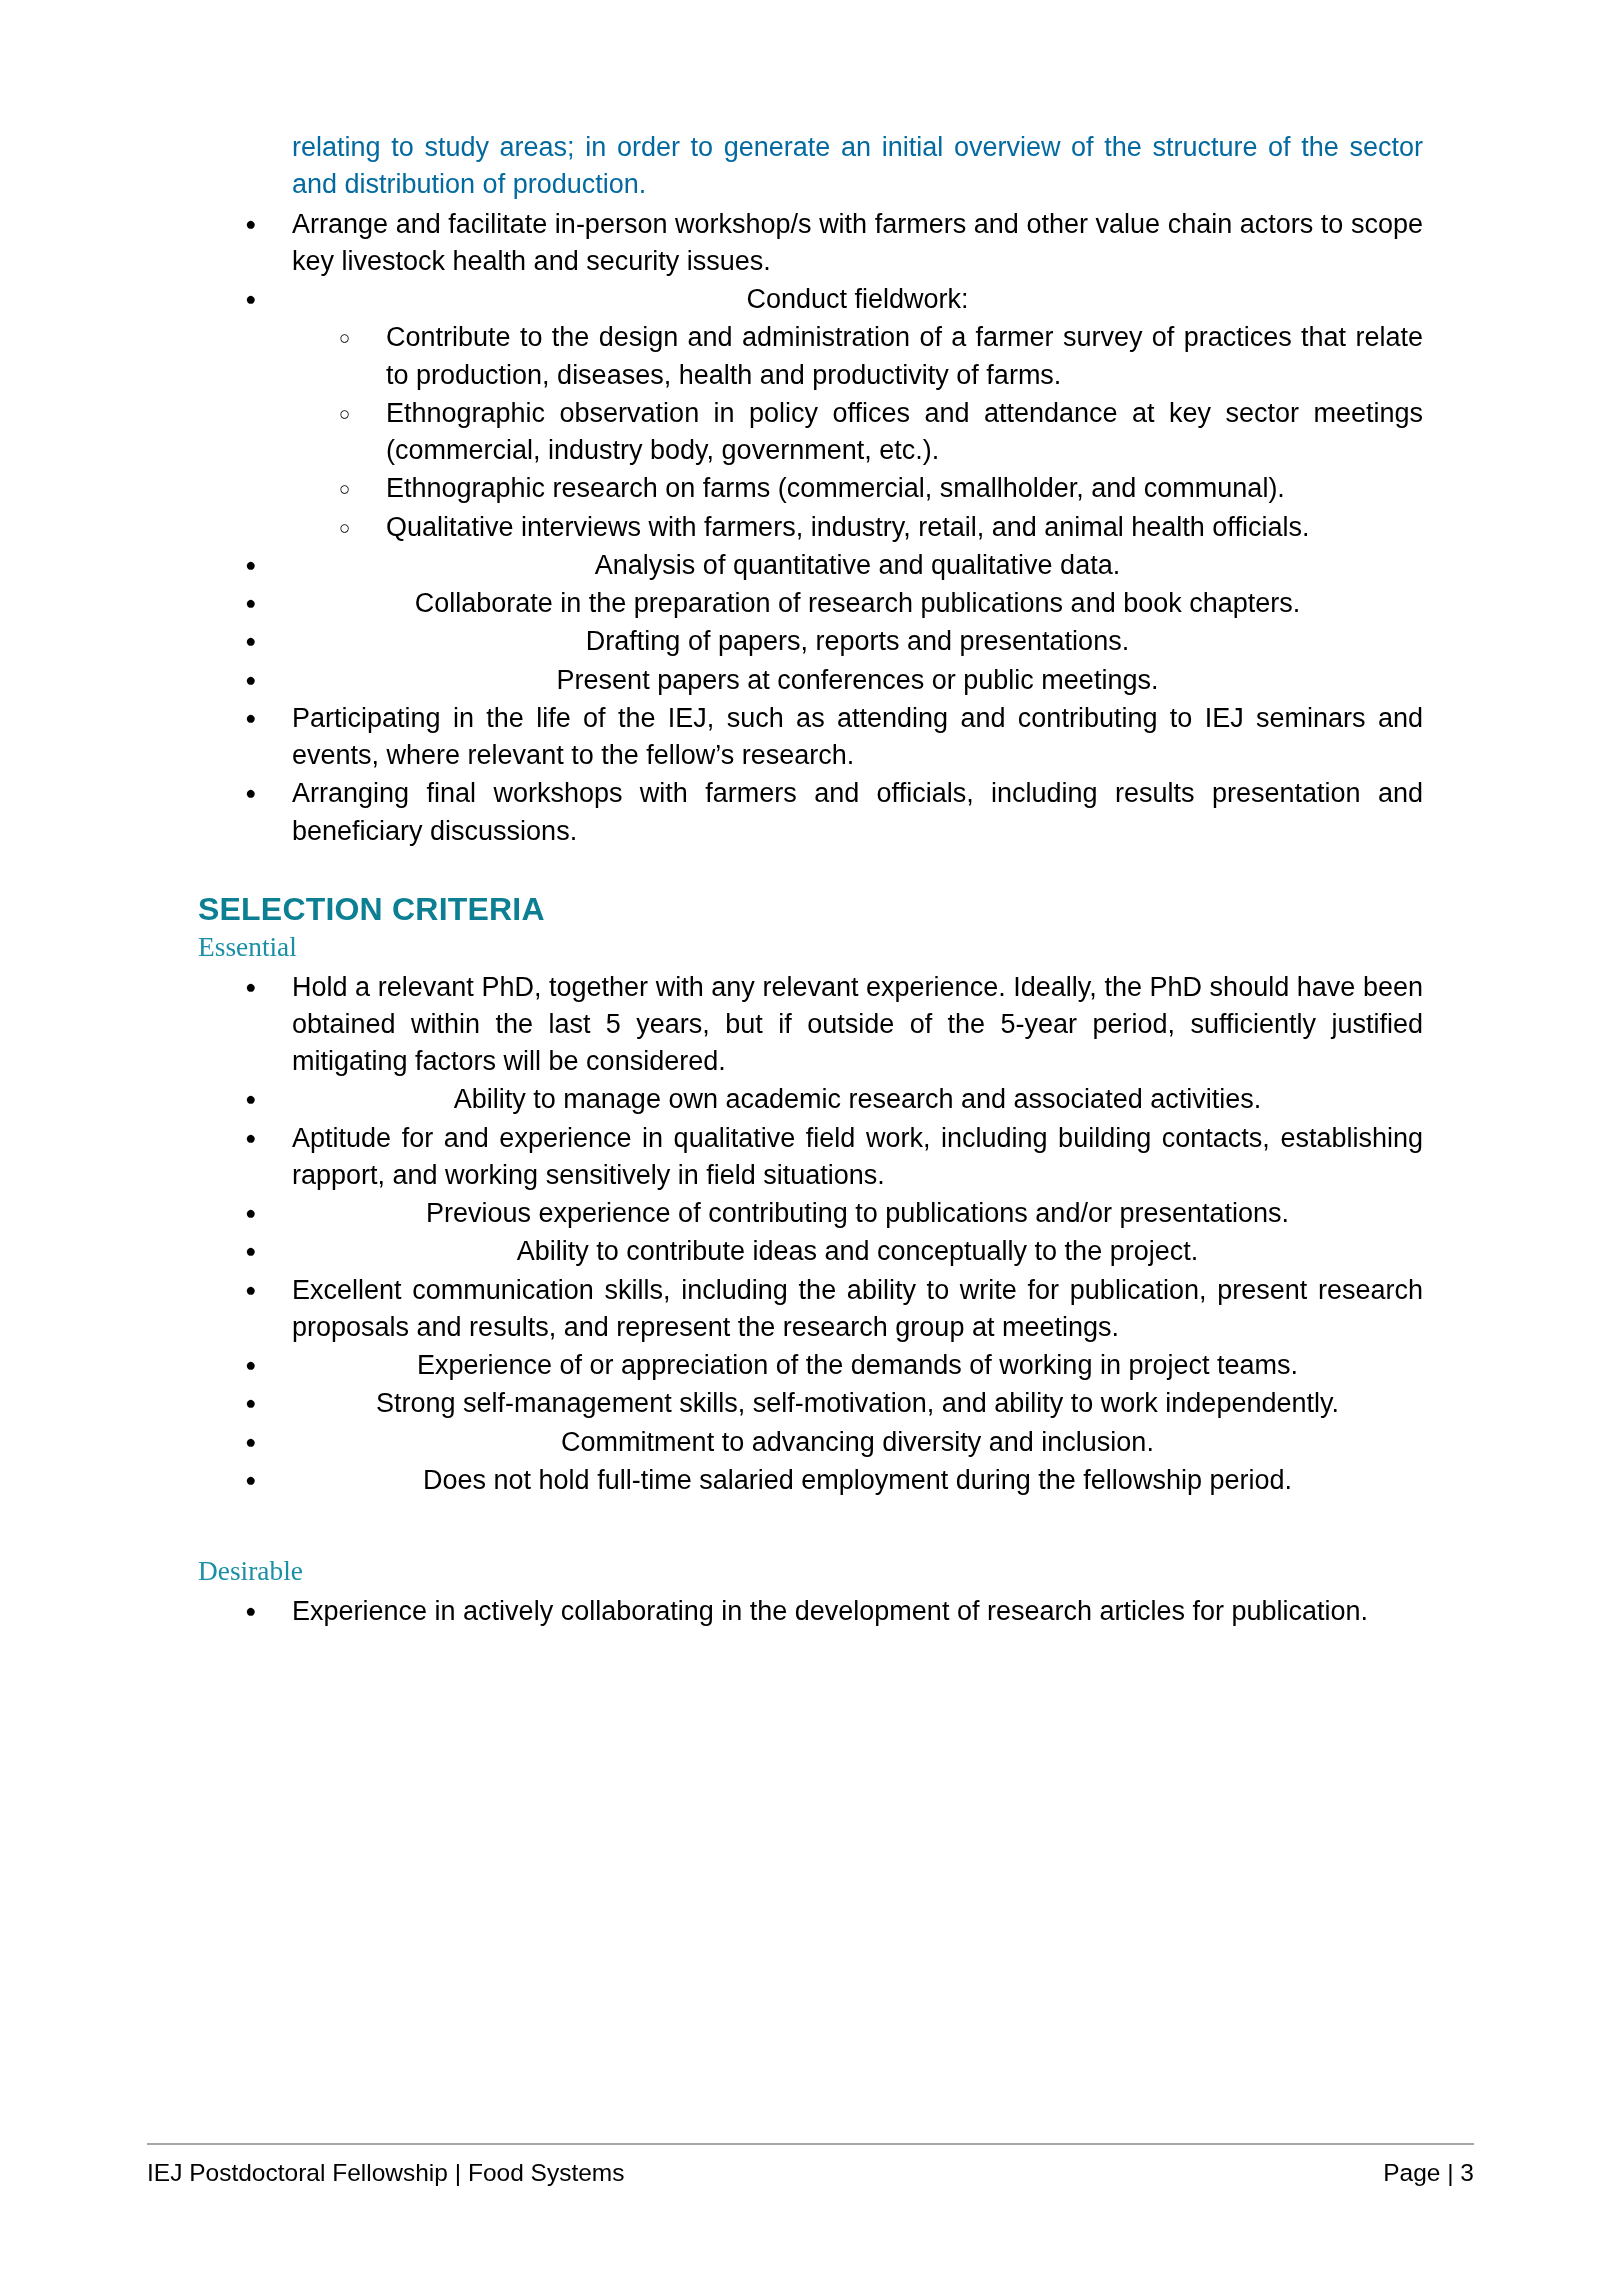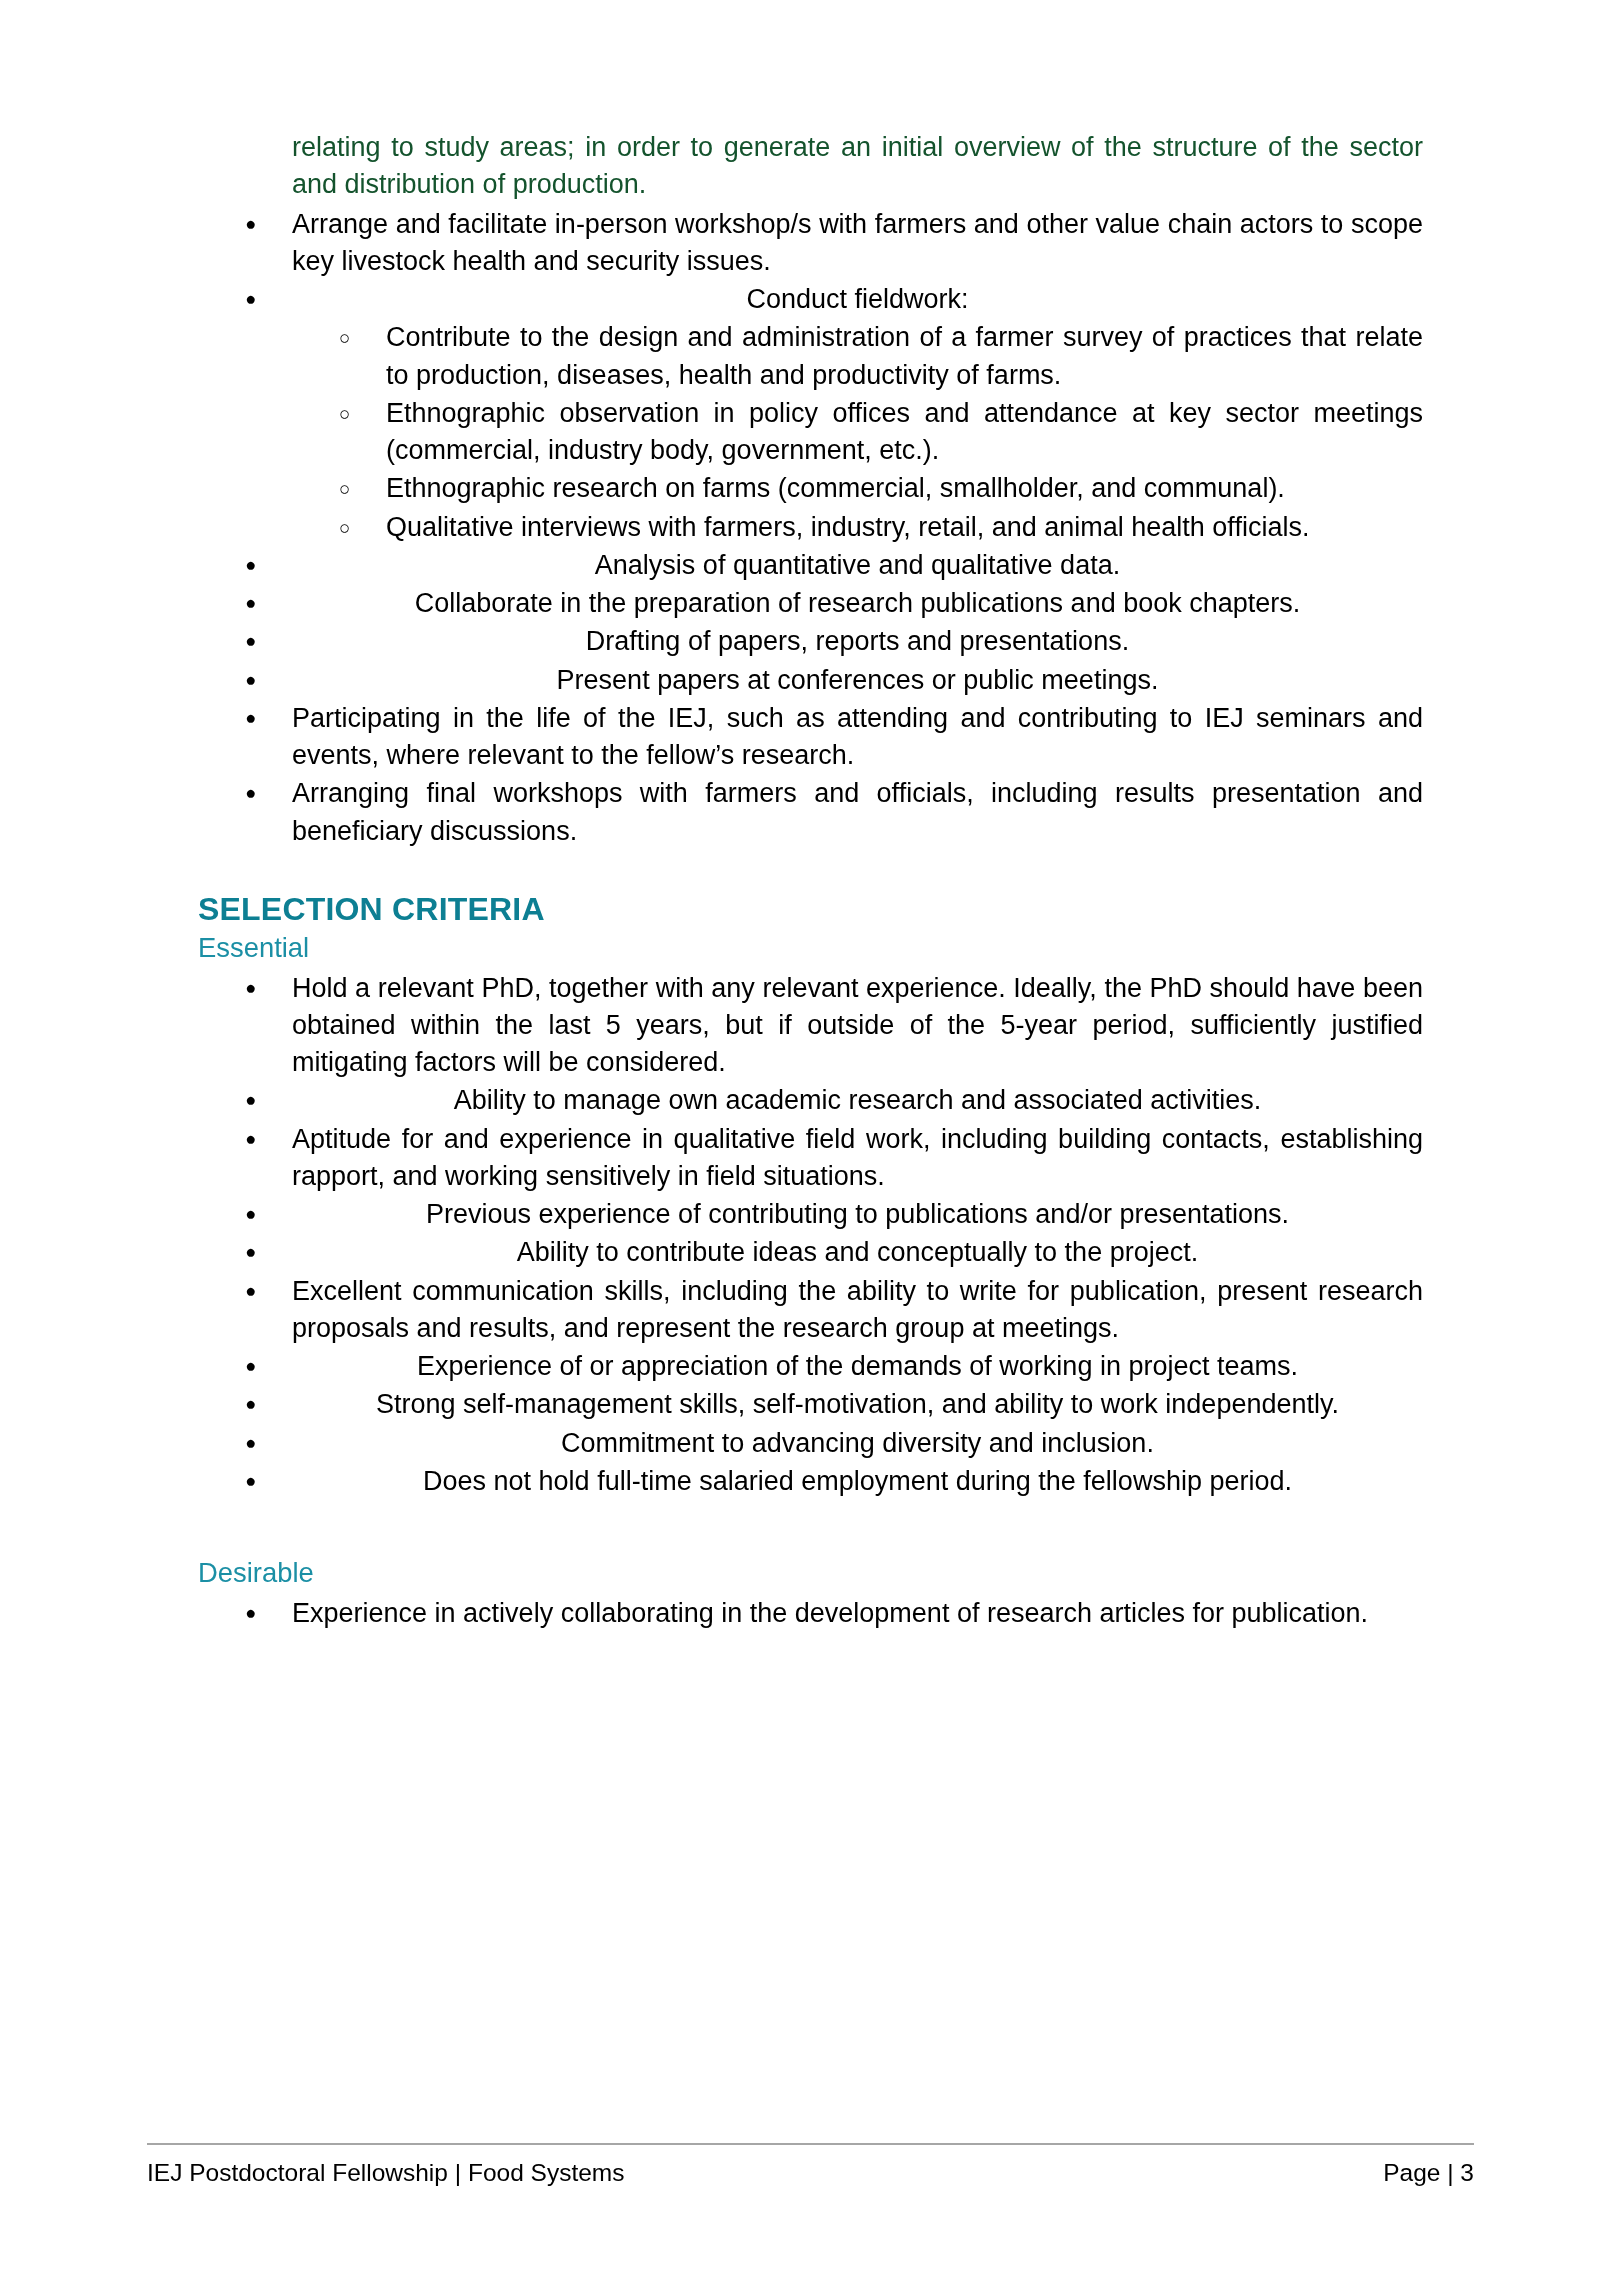--- a/index.html
+++ b/index.html
@@ -25,21 +25,21 @@
     margin: 0 auto;
   }
 
   
   .para {
     font-size: 27px;
     line-height: 1.38;
     text-align: justify;
     text-justify: inter-word;
     margin: 0;
-    color: #14532d;
+    color: #0369a1;
   }
   .continuation {
     padding-left: 94px;
     margin-bottom: 2px;
   }
 
   
   ul.lvl1 {
     list-style: none;
     margin: 0;
@@ -101,20 +101,21 @@
     font-weight: bold;
     color: #0d7f93;
     margin: 41px 0 3.9px 0;
     letter-spacing: 0.2px;
   }
   h2.sub-heading {
     font-size: 27.4px;
     font-weight: normal;
     color: #1b8fa5;
     margin: 0 0 5.9px 0;
+    font-family: Liberation Serif, serif;
   }
   h2.sub-heading.spaced {
     margin-top: 57px;
   }
 
   
   .footer {
     position: absolute;
     left: 147px;
     right: 147px;

